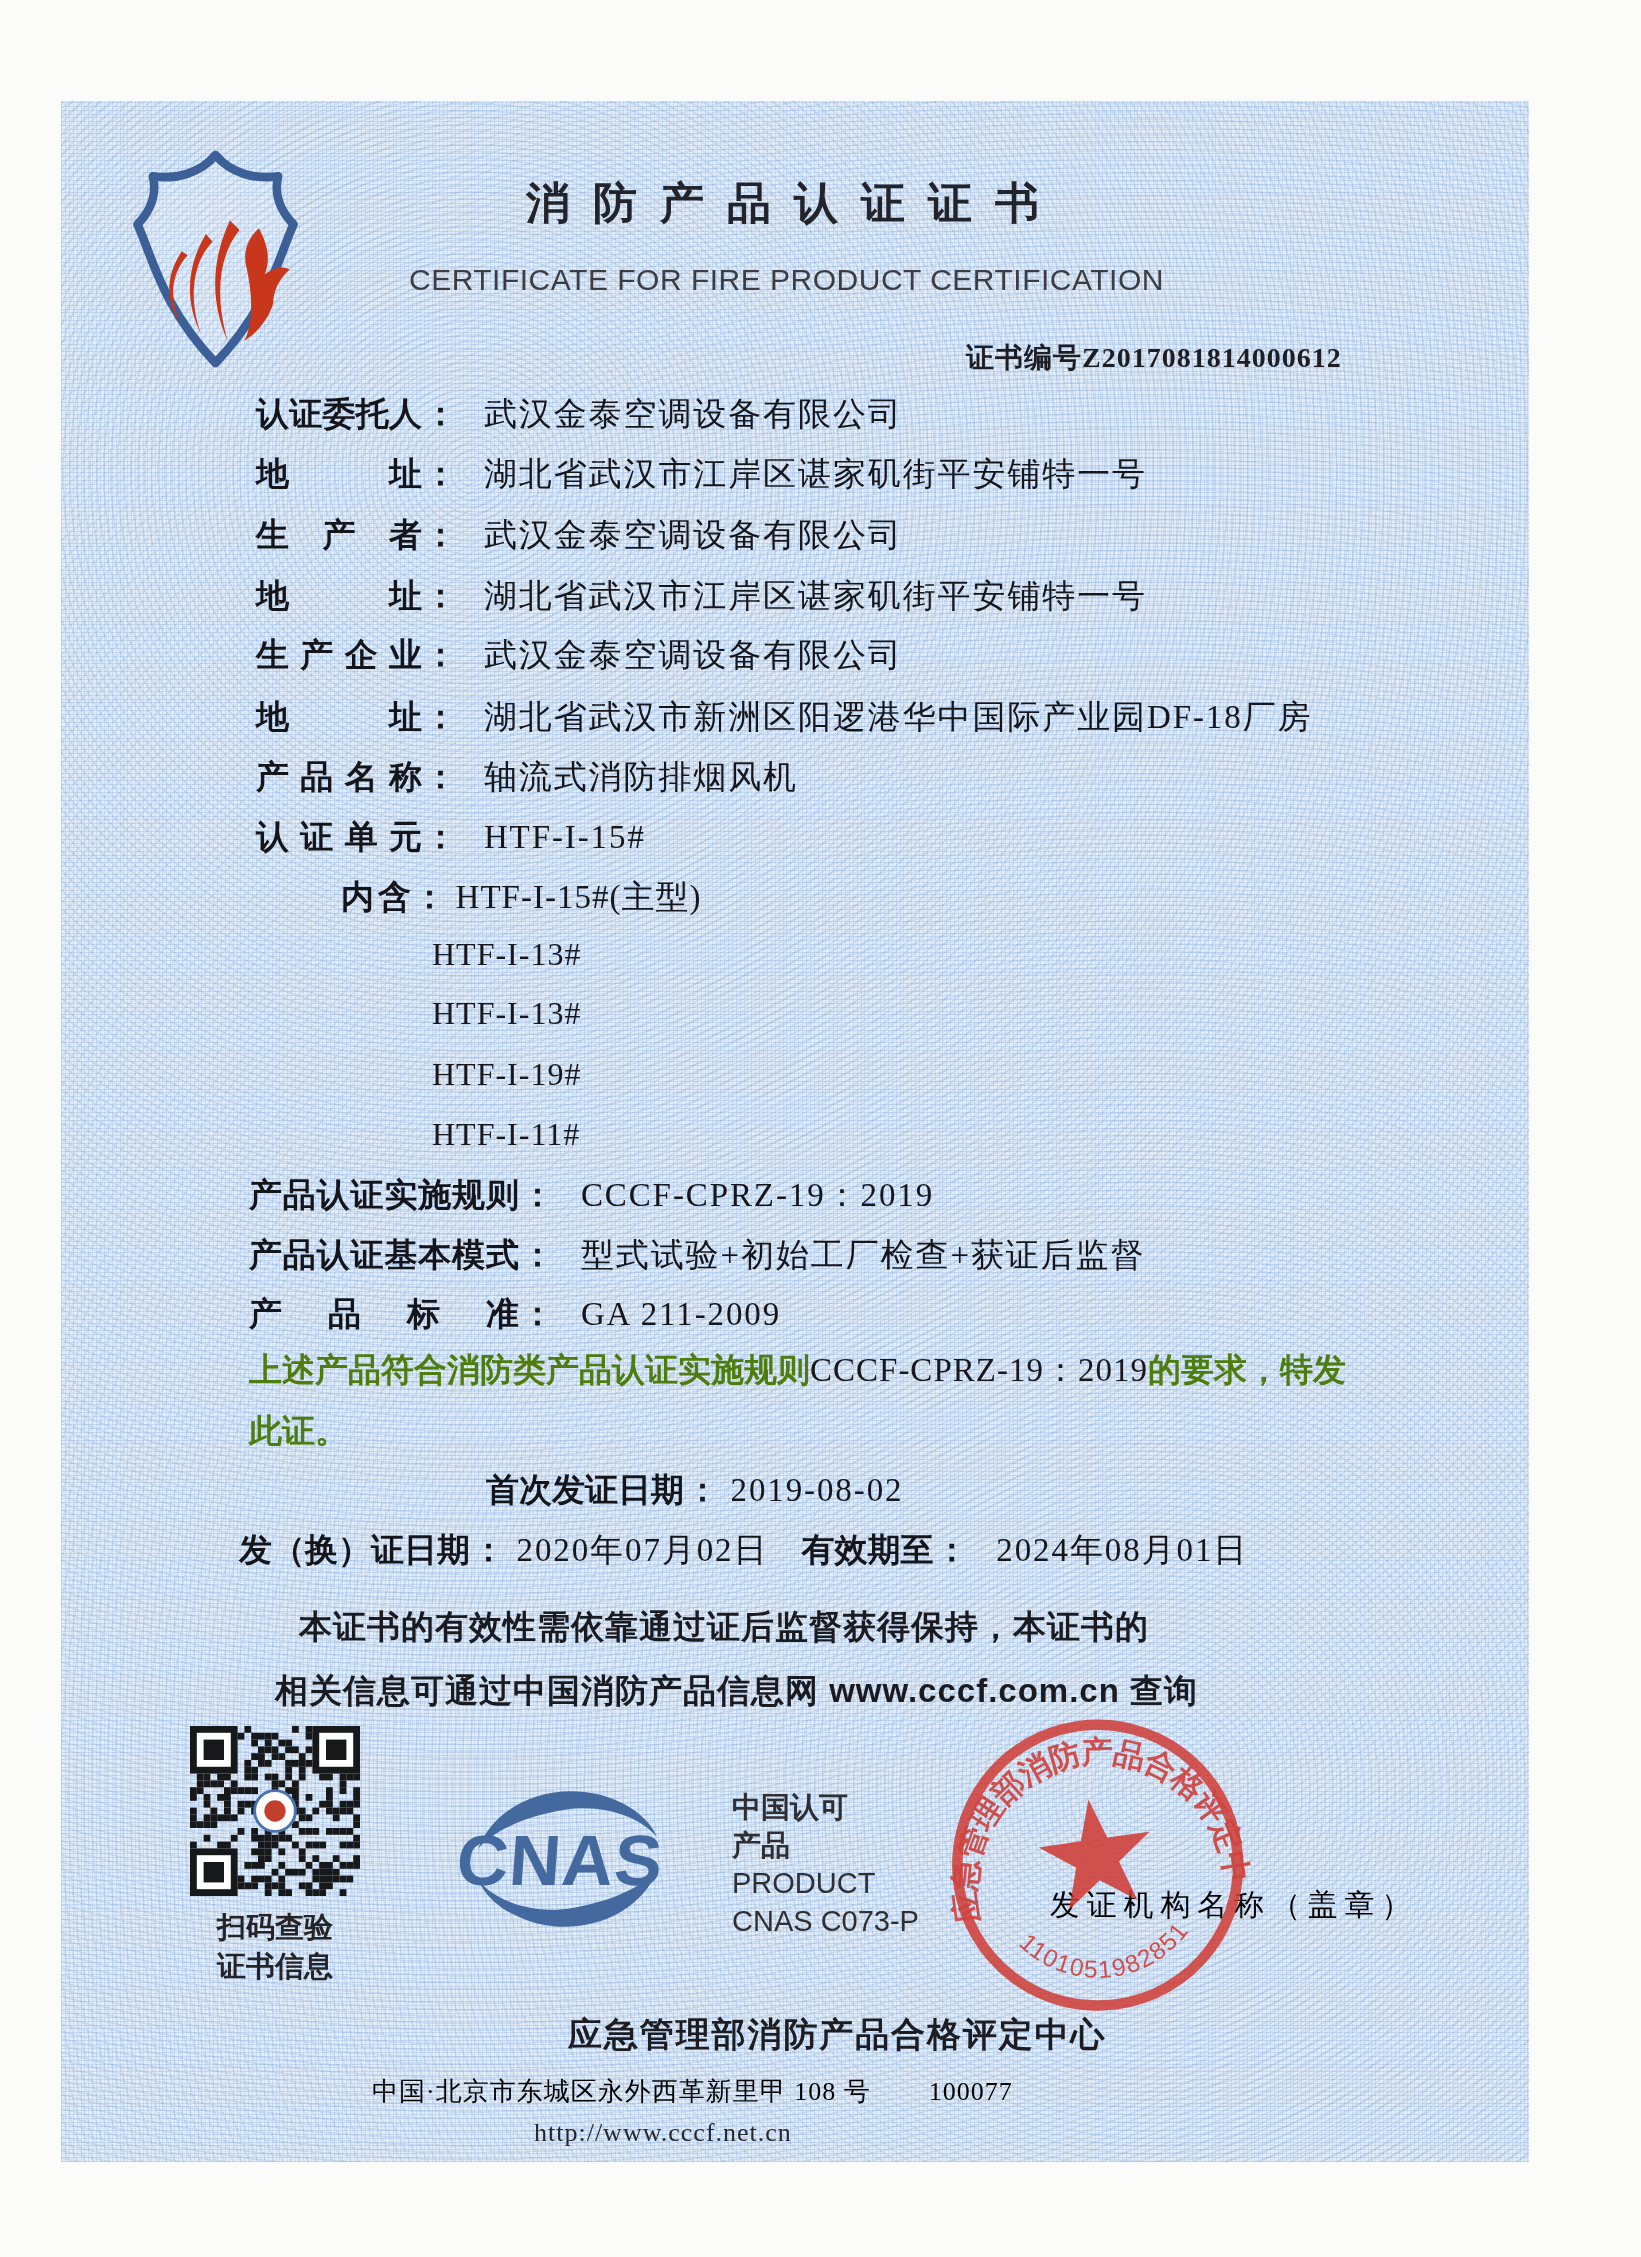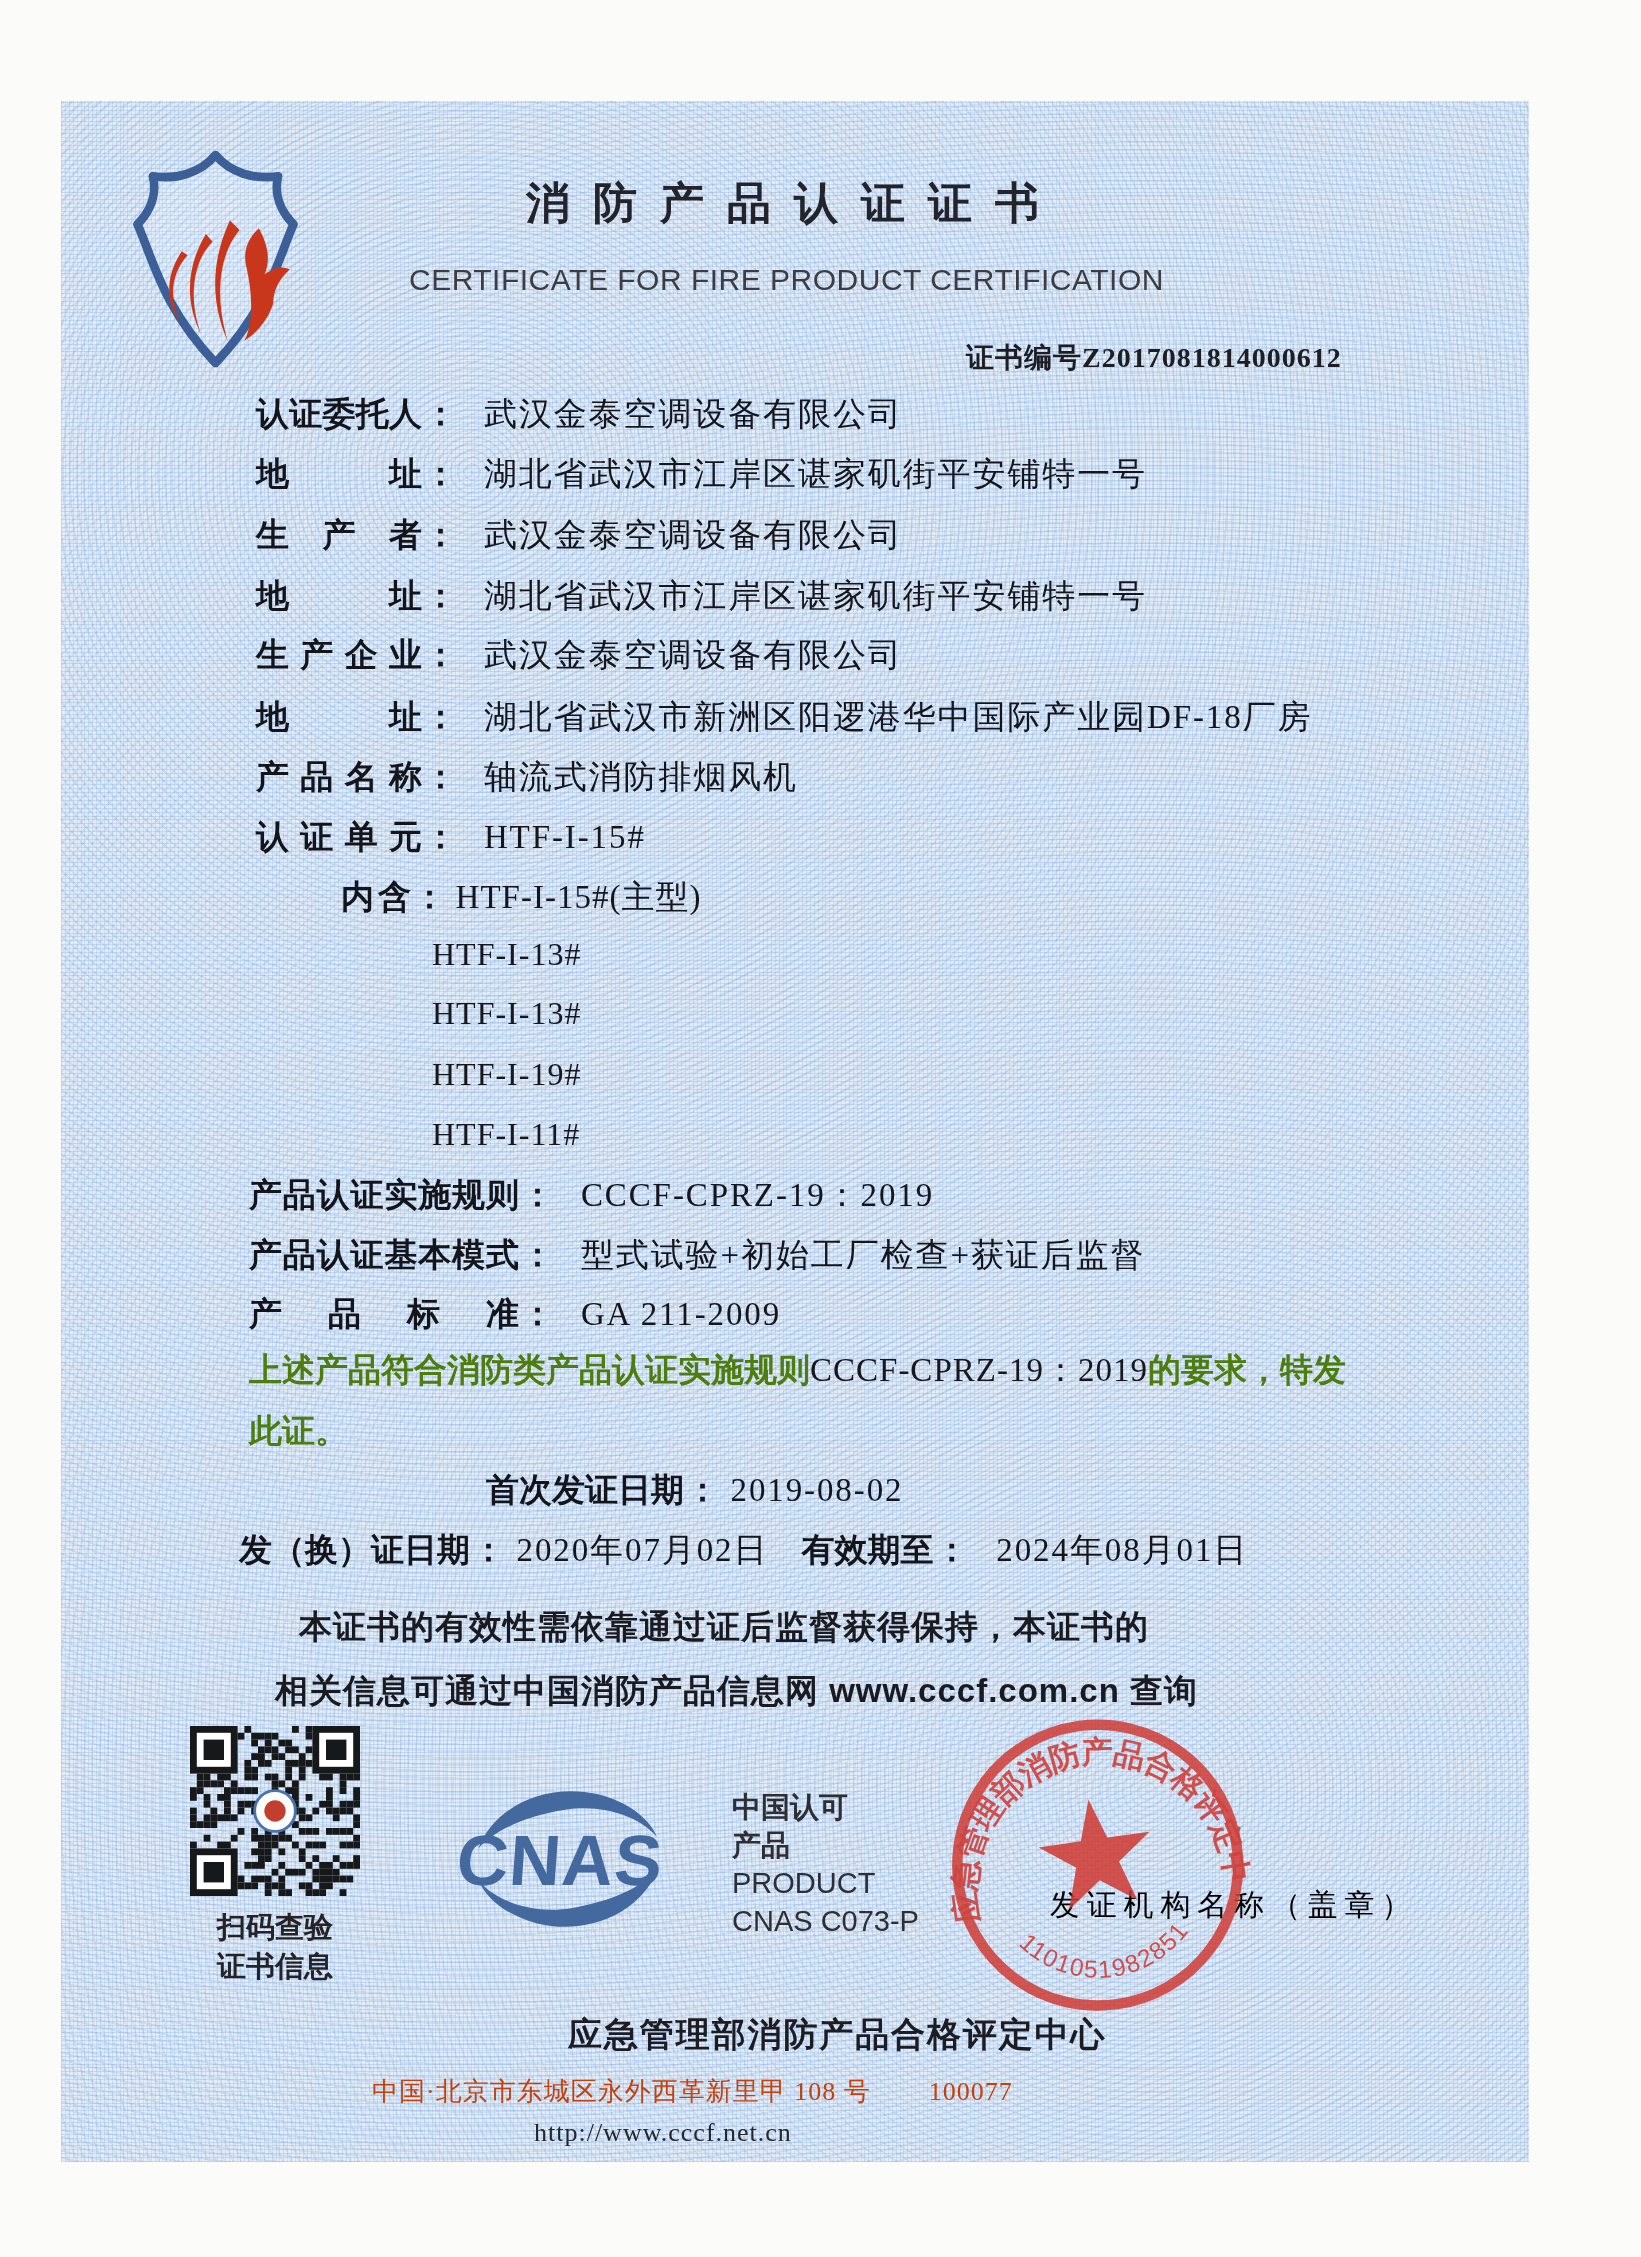--- a/index.html
+++ b/index.html
@@ -43,21 +43,21 @@
   .qr-wrap{left:190px;top:1726px;width:170px;}
   .qr-caption{margin-top:7.7px;text-align:center;font-size:29px;font-weight:bold;line-height:39px;
               font-family:"Liberation Serif",serif;color:#242428;}
   .accred{left:732px;top:1788px;font-size:29px;line-height:38px;color:#2e2e33;}
   .accred .cjk{font-weight:600;}
   .seal-wrap{left:944px;top:1715px;width:313px;height:313px;transform:rotate(-8deg);opacity:.92;}
   .seal-caption{left:1050px;top:1885px;font-size:30px;letter-spacing:6.8px;color:#000000;}
 
   .footer-org{left:568px;top:2012px;font-size:34px;font-weight:bold;letter-spacing:1.9px;
               font-family:"Liberation Sans",sans-serif;color:#1c1c22;}
-  .footer-addr{left:372px;top:2074px;font-size:26px;letter-spacing:1px;color:#c2410c;}
+  .footer-addr{left:372px;top:2074px;font-size:26px;letter-spacing:1px;color:#000000;}
   .footer-url{left:534px;top:2118px;font-size:26px;letter-spacing:1px;color:#26262c;}
   .gap60{display:inline-block;width:58px;}
 </style>
 </head>
 <body>
 
 <div class="page">
   <div class="cert-bg"></div>
 
   <div class="abs" style="left:124px;top:141px;width:183px;height:236px;">

